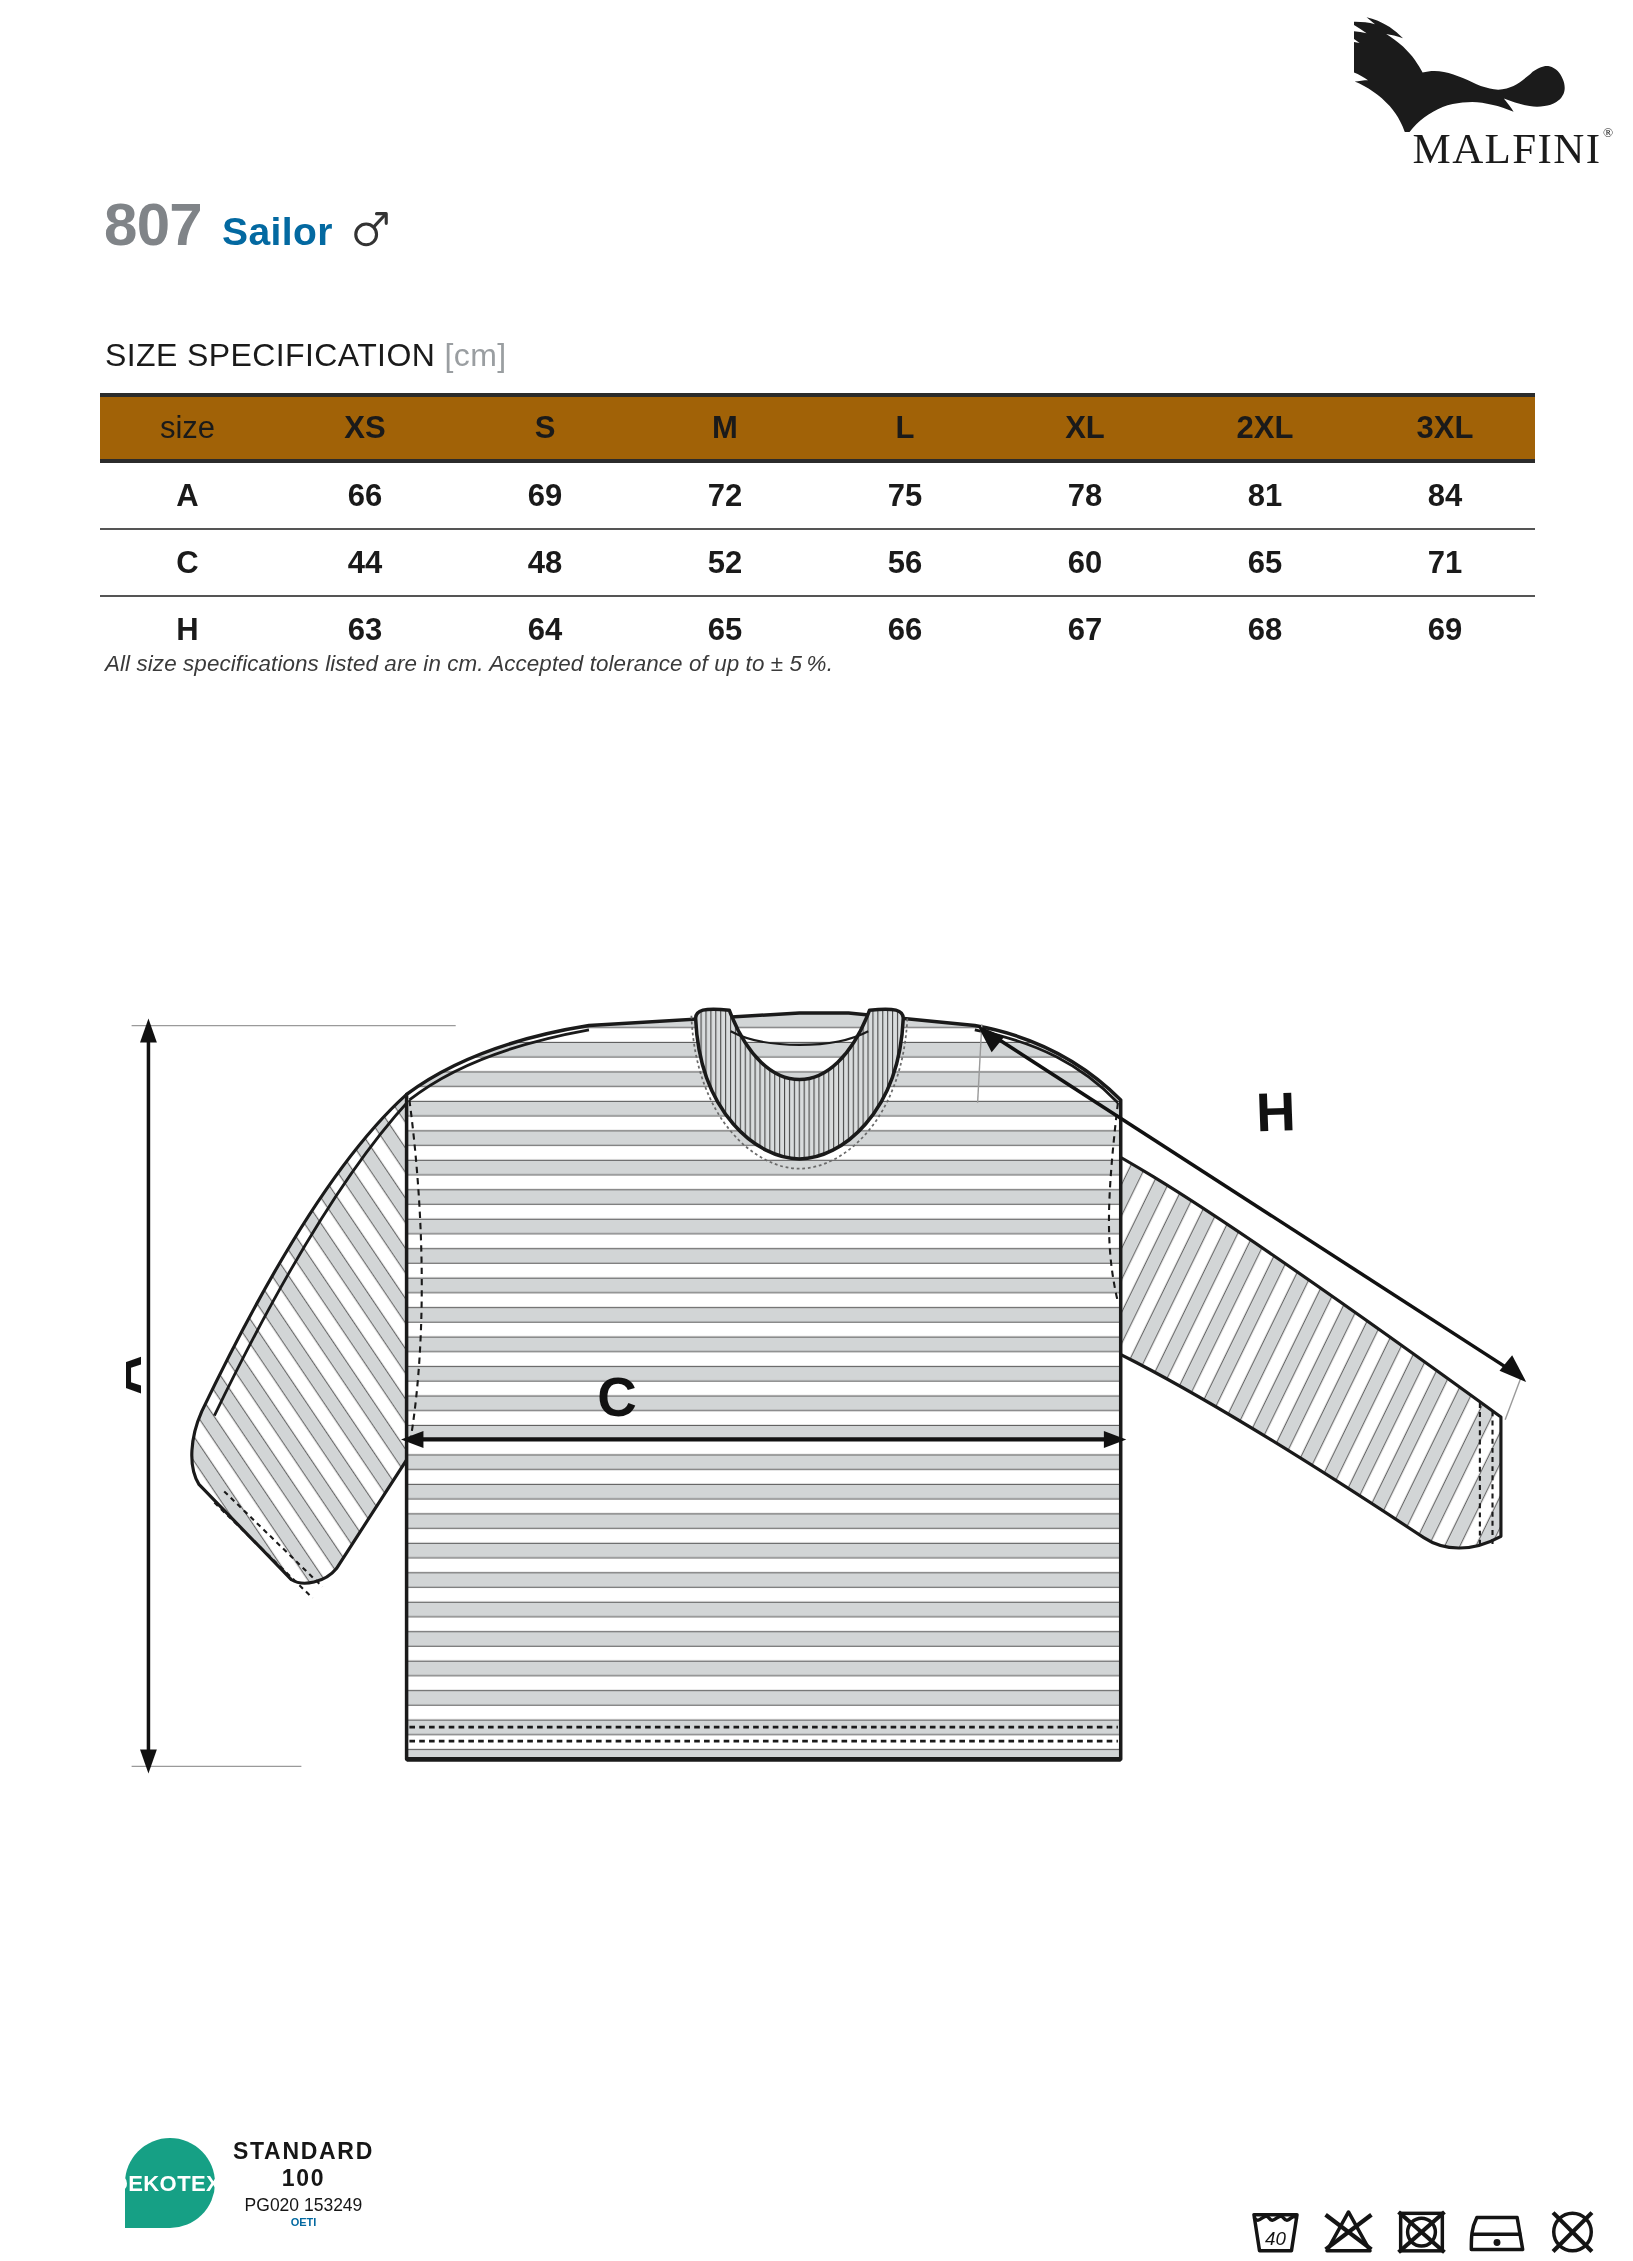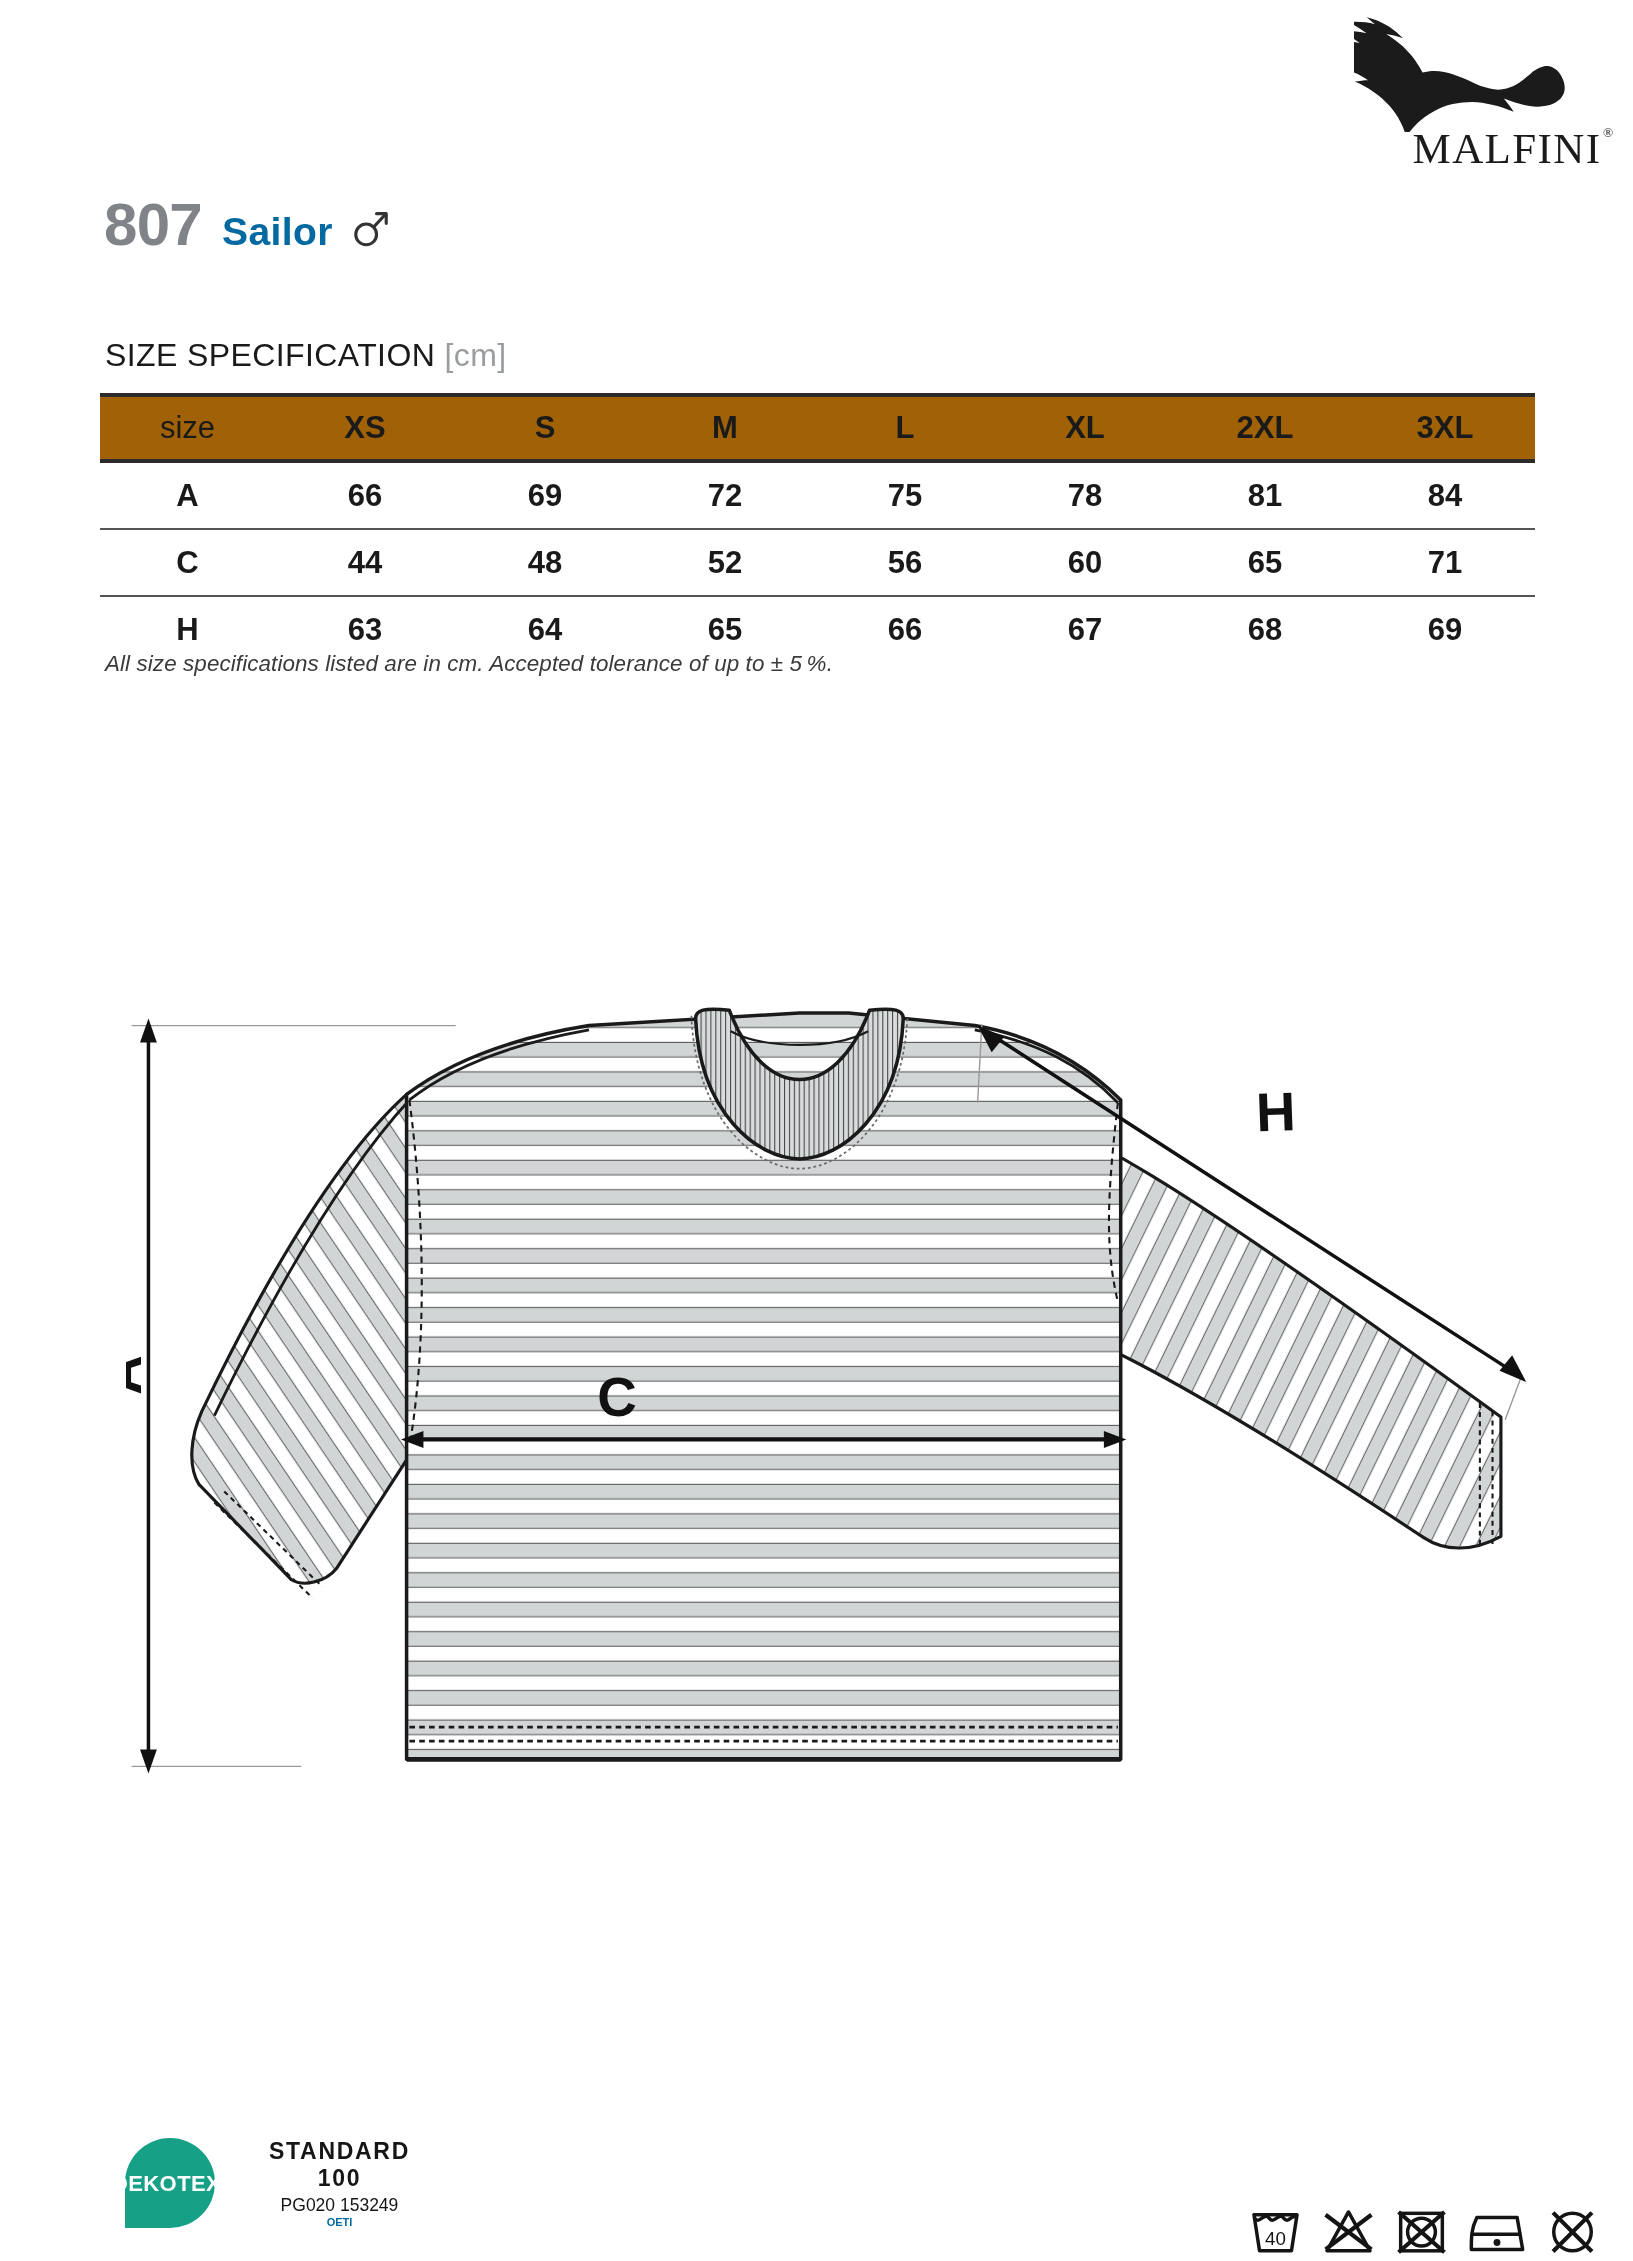--- a/index.html
+++ b/index.html
@@ -162,40 +162,41 @@
     display: flex;
     align-items: center;
     justify-content: center;
     color: #fff;
     font-weight: bold;
     line-height: 1.05;
   }
   #oeko-droplet .dtext .l1 { font-size: 22px; letter-spacing: 0.4px; }
   #oeko-droplet .dtext .l2 { font-size: 22px; letter-spacing: 0.4px; }
   #oeko-droplet .dtext .reg { font-size: 10.5px; vertical-align: super; }
-  #oeko-text { line-height: 1.18; text-align: center; margin-left: 36px; }
+  #oeko-text { line-height: 1.18; text-align: center; }
   #oeko-text .std {
     font-size: 23px; font-weight: bold; letter-spacing: 1.7px; color: #161616;
   }
   #oeko-text .hundred {
     font-size: 23px; font-weight: bold; letter-spacing: 1.7px; color: #161616;
   }
   #oeko-text .cert {
     font-size: 17.5px; font-weight: normal; color: #161616; margin-top: 2.8px;
   }
   #oeko-text .lab { font-size: 11px; font-weight: bold; color: #0369a1; }
 
   
   #care-symbols {
     position: absolute;
     right: 34px;
     bottom: 5.6px;
     display: flex;
     align-items: flex-end;
     gap: 18px;
+    font-style: italic;
   }
   #care-symbols svg { display: block; }
 </style>
 </head>
 <body>
 
 <div id="brand-logo">
   <svg id="brand-mark" viewBox="0 0 340 180">
     <path fill="#1b1b1b" d="M18 16c10 2 22 7 33 14 7 5 13 10 19 16-9-3-17-5-24-6 8 5 16 11 24 18 6 6 12 12 17 19 4 6 8 12 11 18 5-1 11-2 17-2 9 0 18 2 27 5 9 3 18 7 27 11 8 4 16 7 25 9 8 2 16 2 24 0 7-2 13-5 19-9 5-4 10-8 15-12 4-4 9-7 14-9 4-2 9-3 13-2 5 1 9 4 12 7 3 3 5 7 7 11 2 4 3 9 3 13 0 4-1 8-3 11-2 4-5 7-9 9-5 3-11 5-17 6-7 1-14 1-21 0-7-1-14-3-21-5-5-2-11-4-16-6 5 6 10 12 14 19-10-4-20-8-31-10-9-2-19-4-28-4-9 0-19 1-28 3-10 2-19 6-28 11-9 5-17 11-24 18-5 5-10 11-14 17-3-7-5-14-9-21-4-8-9-15-15-22-7-8-15-15-24-21-8-6-17-10-26-14 6-1 13-2 19-2-7-5-15-9-23-12-8-3-17-5-26-6 7-3 15-5 23-6-10-5-20-10-31-13 11-3 22-4 33-4-8-5-16-10-24-16 12 0 24 1 36 4-8-6-17-12-26-17 12-1 24 0 36 3-8-6-16-11-25-16 12-1 25 0 37 3z"></path>
   </svg>

